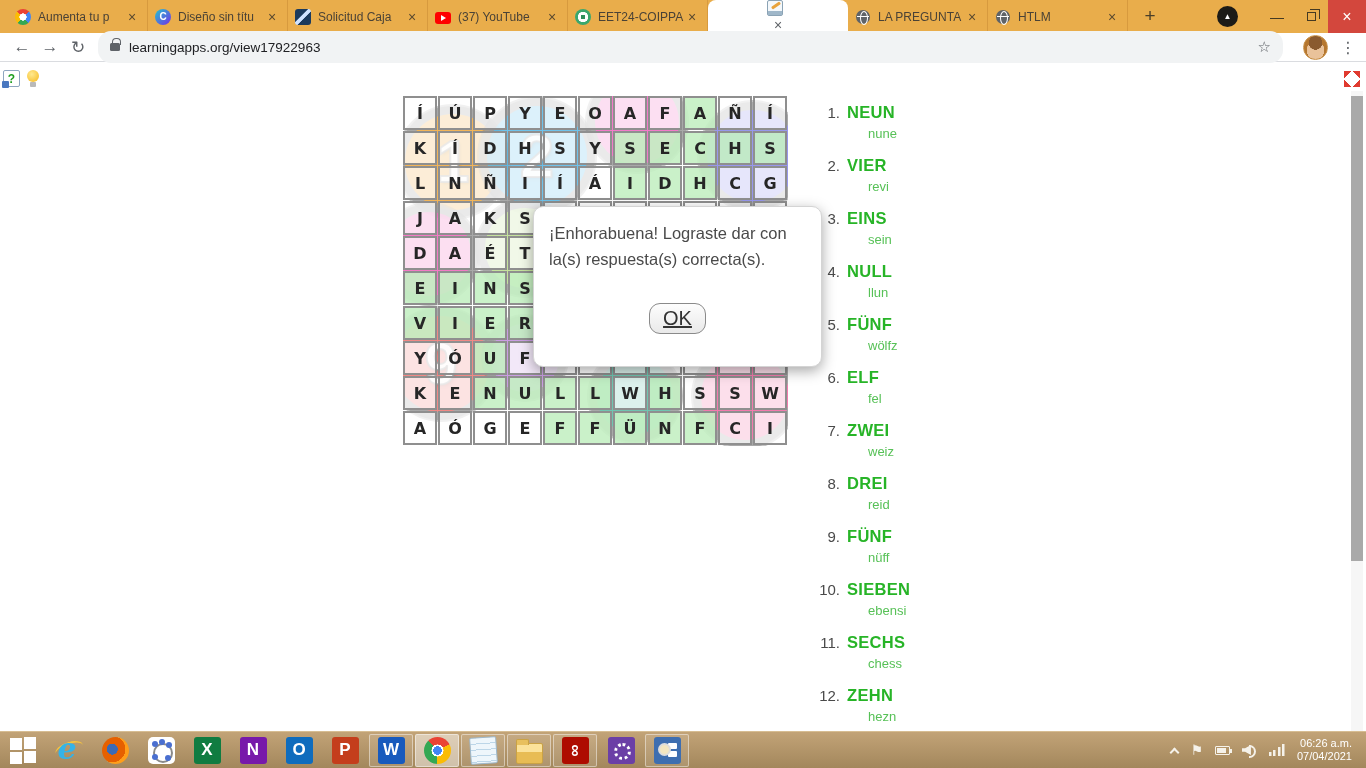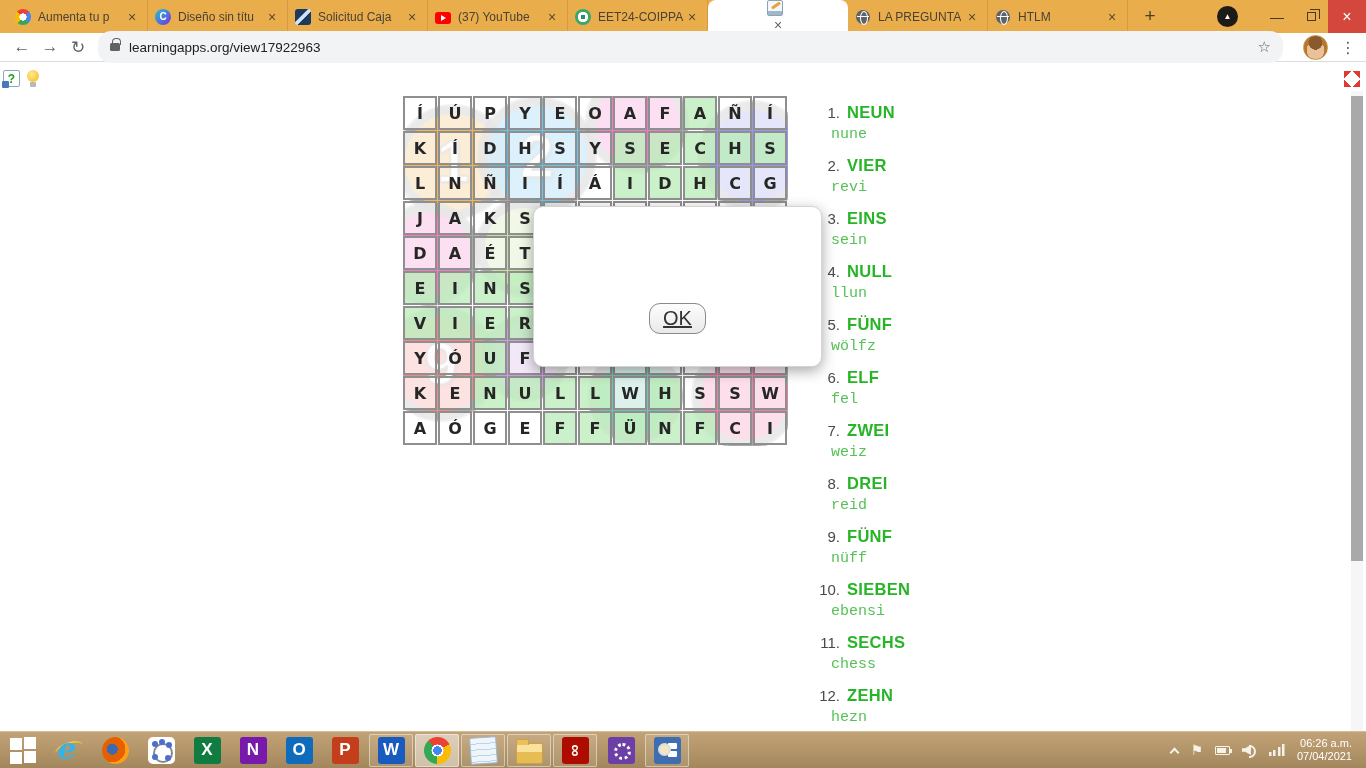--- a/index.html
+++ b/index.html
@@ -111,21 +111,21 @@
     align-items:center; justify-content:center; font-weight:bold; font-size:16px; color:#262626;
     font-family:"DejaVu Sans",sans-serif; }
   .cell.hl { background:rgba(198,240,196,.92); }
 
   
   #word-list { position:absolute; left:812px; top:40px; width:210px; }
   .word-item { height:53px; }
   .wi-top { display:flex; align-items:baseline; }
   .wi-num { width:28px; text-align:right; margin-right:7px; font-size:15px; color:#4a4a4a; }
   .wi-word { font-size:16.5px; font-weight:bold; color:#27b427; letter-spacing:.3px; }
-  .wi-sub { margin-left:19px; margin-top:4px; font-size:15px; color:#57c157;font-family:Liberation Mono, monospace; }
+  .wi-sub { margin-left:56px; margin-top:4px; font-size:13px; color:#57c157; }
 
   
   #dialog { position:absolute; left:533px; top:143px; width:289px; height:161px; background:#fff;
     border:1px solid #d4d4d4; border-radius:10px; box-shadow:0 4px 14px rgba(0,0,0,.35);
     z-index:10; padding:14px 15px; display:flex; flex-direction:column; }
   #dialog-msg { font-size:16.5px; color:#4a4a4a; line-height:1.55; }
   #dialog-ok { margin:auto auto 18px; font-size:20px; color:#333; padding:3px 13px;
     background:linear-gradient(#fdfdfd,#e9e9e9); border:1px solid #8a8a8a; border-radius:11px;
     font-family:"Liberation Sans",sans-serif;text-decoration:underline; }
 
@@ -504,20 +504,21 @@
         <div class="word-item">
           <div class="wi-top">
             <span class="wi-num">12.</span>
             <span class="wi-word">ZEHN</span>
           </div>
           <div class="wi-sub">hezn</div>
         </div>
       </div>
 
     <div id="dialog">
+      <p id="dialog-msg">¡Enhorabuena! Lograste dar con la(s) respuesta(s) correcta(s).</p>
       <button id="dialog-ok">OK</button>
     </div>
 
   </div>
 
   <div id="taskbar">
     <div id="taskbar-icons">
         <div class="tb-slot">
           <span class="tbi tb-start"></span>
         </div>

